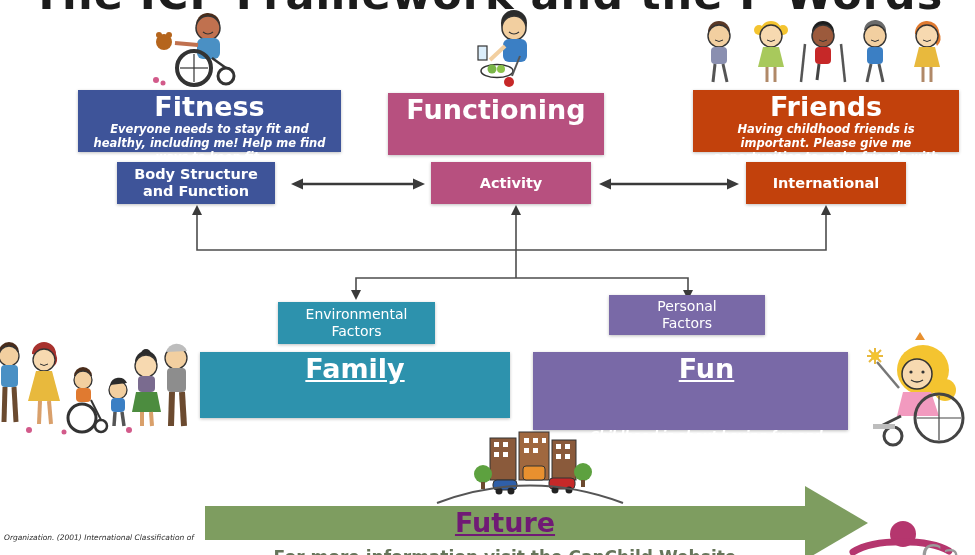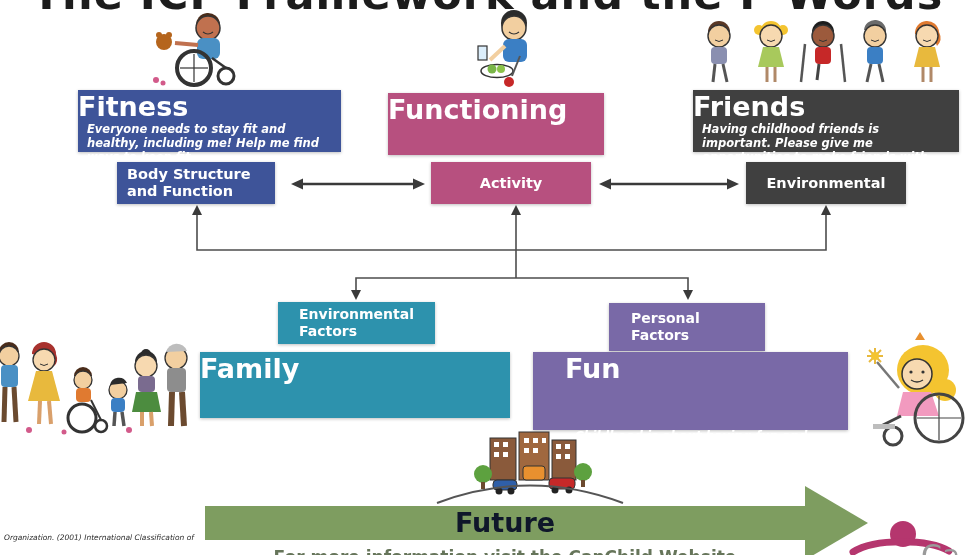--- a/index.html
+++ b/index.html
@@ -9,44 +9,44 @@
   }
   
   .title{
     position:absolute;top:-31px;left:0;width:975px;text-align:center;
     font-size:43px;font-weight:800;color:#1c1c1c;letter-spacing:1px;white-space:nowrap;
   }
   .clip{position:absolute;}
   svg{display:block;}
   .connectors{position:absolute;left:0;top:0;pointer-events:none;}
 
-  .box{position:absolute;color:#fff;box-sizing:border-box;
+  .box{position:absolute;color:#fff;text-align:center;box-sizing:border-box;
        box-shadow:0 1px 3px rgba(0,0,0,.25);}
   .fword-title{font-size:27px;font-weight:800;line-height:31px;margin-top:1px;}
   .fword-desc{font-size:11.5px;font-weight:700;font-style:italic;line-height:14px;padding:0 9px;}
   .bg-blue{background:#3E5499;}
   .bg-magenta{background:#B7507F;}
-  .bg-coral{background:#404040;}
+  .bg-coral{background:#c2410c;}
   .bg-teal{background:#2D92AD;}
   .bg-purple{background:#7969A7;padding-left:32px;}
 
   .icf-box{display:flex;align-items:center;justify-content:center;
     font-size:14.5px;font-weight:700;line-height:17px;padding:0 10px;}
   .factor-box{display:flex;align-items:center;justify-content:center;
-    font-size:14px;font-weight:700;line-height:17px;padding:0 22px;}
-
-  .big-title{font-size:27px;font-weight:800;line-height:30px;margin-top:2px;}
+    font-size:14px;font-weight:400;line-height:17px;padding:0 22px;}
+
+  .big-title{font-size:27px;font-weight:800;line-height:30px;margin-top:2px;text-decoration:underline;}
   .big-desc{font-size:12px;font-weight:700;font-style:italic;line-height:15px;padding:0 10px;margin-top:45px;}
 
   
   .future-body{position:absolute;left:205px;top:506px;width:600px;height:34px;background:#7E9D60;}
   .future-head{position:absolute;left:805px;top:486px;width:0;height:0;
     border-left:63px solid #7E9D60;border-top:37px solid transparent;border-bottom:37px solid transparent;}
   .future-label{position:absolute;left:205px;top:507px;width:600px;text-align:center;
-    font-size:27px;font-weight:800;color:#0f172a;}
+    font-size:27px;font-weight:800;color:#701a75;text-decoration:underline;}
 
   .citation{position:absolute;left:4px;top:533px;font-size:7.5px;line-height:9.5px;color:#2a2a2a;}
   .citation .it{font-style:italic;}
   .citation .l2{margin-left:-4px;font-style:italic;margin-top:38px;}
 
   .footer-note{position:absolute;left:205px;top:547px;width:600px;text-align:center;
     font-size:17px;font-weight:700;color:#66755a;}
 </style>
 </head>
 <body>
@@ -160,24 +160,24 @@
   <div class="box bg-magenta" style="left:388px;top:93px;width:216px;height:62px">
     <div class="fword-title">Functioning</div>
   </div>
   <div class="box bg-coral" style="left:693px;top:90px;width:266px;height:62px">
     <div class="fword-title">Friends</div>
     <div class="fword-desc">Having childhood friends is important. Please give me opportunities to make friends with my peers.</div>
   </div>
 
   <div class="box icf-box bg-blue" style="left:117px;top:162px;width:158px;height:42px">Body Structure and Function</div>
   <div class="box icf-box bg-magenta" style="left:431px;top:162px;width:160px;height:42px">Activity</div>
-  <div class="box icf-box bg-coral" style="left:746px;top:162px;width:160px;height:42px">Environmental</div>
+  <div class="box icf-box bg-coral" style="left:746px;top:162px;width:160px;height:42px">International</div>
 
   <div class="box factor-box bg-teal" style="left:278px;top:302px;width:157px;height:42px">Environmental Factors</div>
-  <div class="box factor-box bg-purple" style="left:609px;top:303px;width:156px;height:48px">Personal Factors</div>
+  <div class="box factor-box bg-purple" style="left:609px;top:295px;width:156px;height:40px">Personal Factors</div>
 
   <div class="box bg-teal" style="left:200px;top:352px;width:310px;height:66px">
     <div class="big-title">Family</div>
     <div class="big-desc">They know me best and I trust them to do what's best for me. Listen to them. Talk to them. Hear them. Respect them.</div>
   </div>
   <div class="box bg-purple" style="left:533px;top:352px;width:315px;height:78px">
     <div class="big-title">Fun</div>
     <div class="big-desc">Childhood is about having fun and play. This is how I learn and grow. Please help me do the activities trust I find the most fun.</div>
   </div>
 

